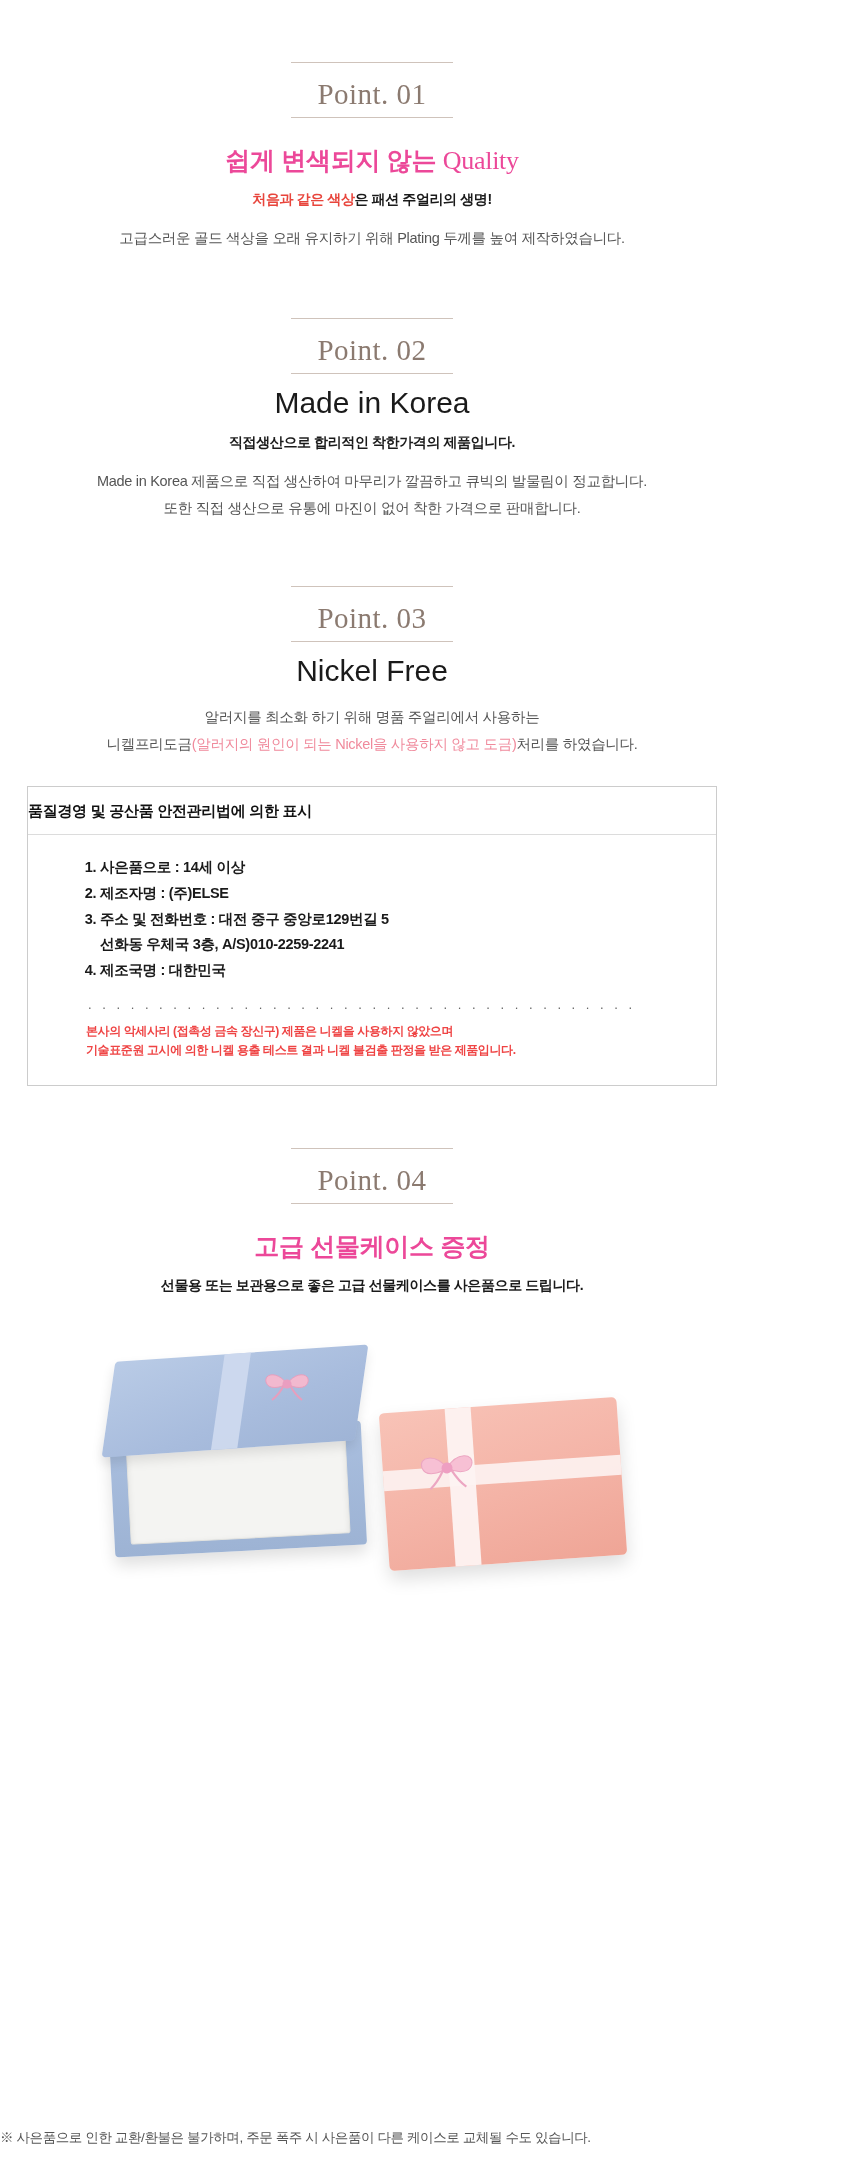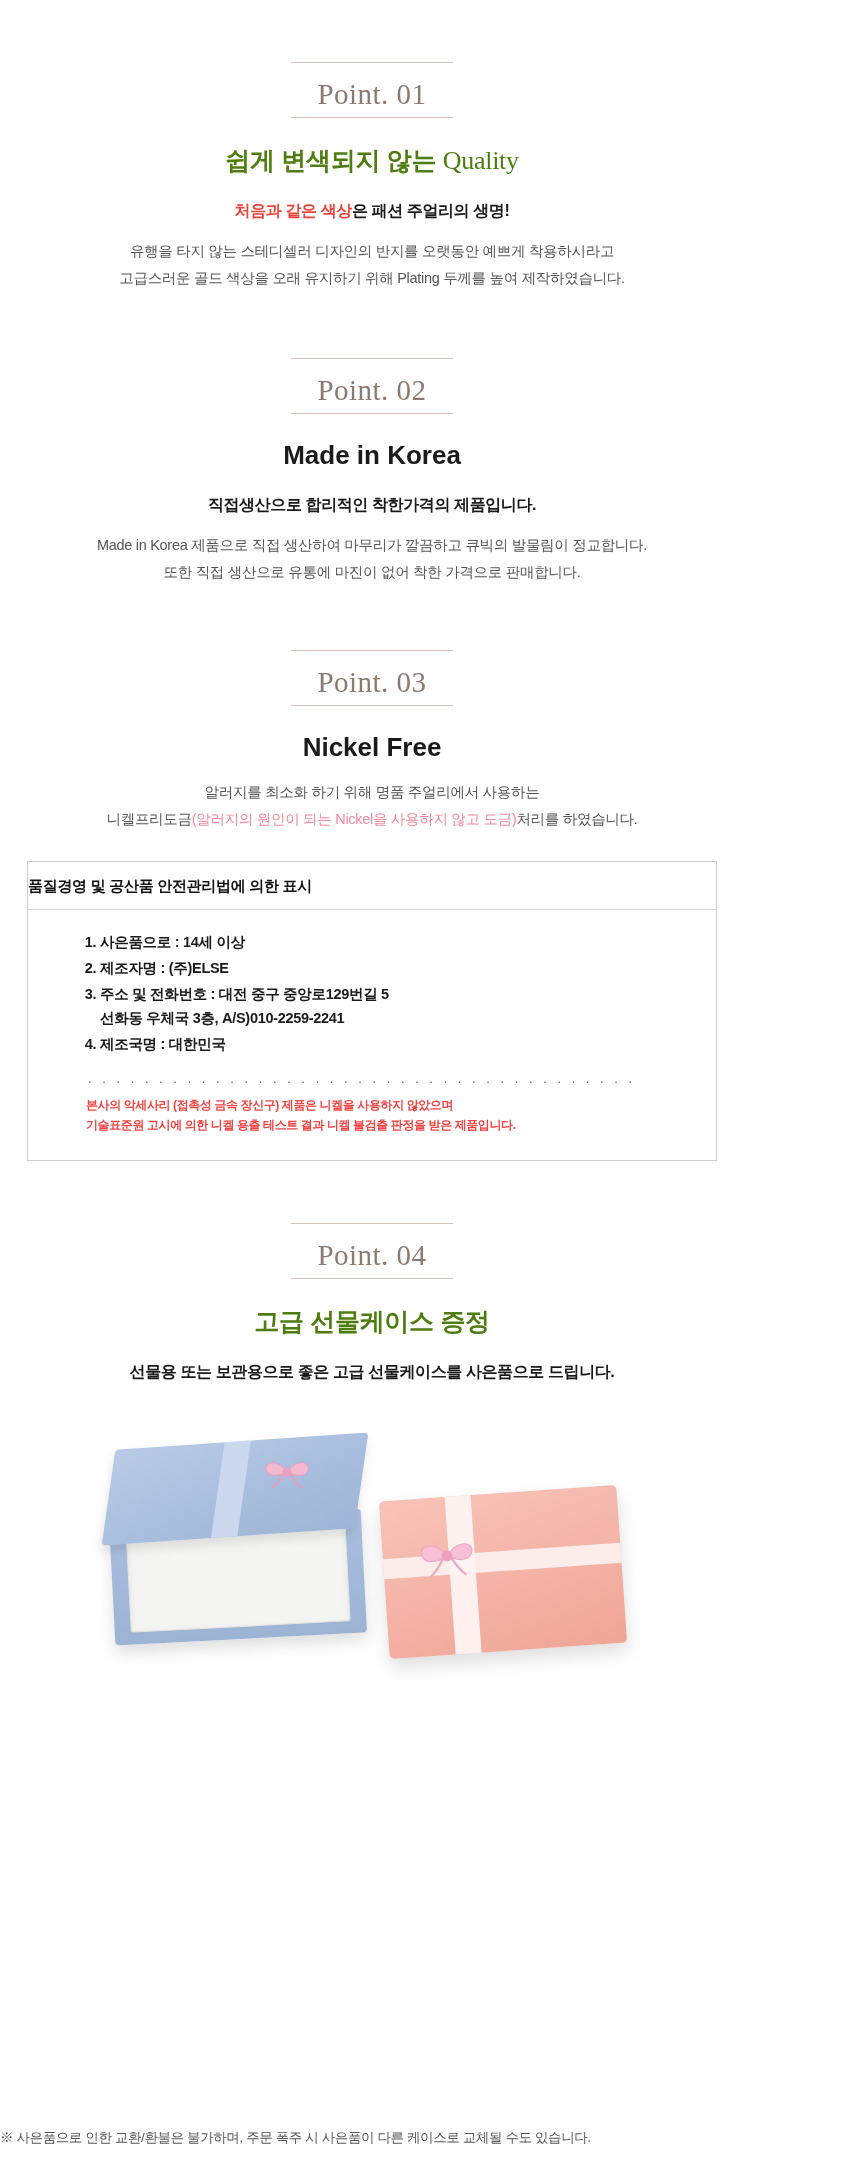--- a/index.html
+++ b/index.html
@@ -45,41 +45,41 @@
     font-size: 29px;
     letter-spacing: 0.5px;
     color: #8b7a70;
     line-height: 1.25;
     white-space: nowrap;
   }
 
   .title-ko {
     font-size: 25px;
     font-weight: bold;
-    color: #4d7c0f;
+    color: #ec4899;
     margin-top: 26px;
     letter-spacing: -0.3px;
   }
   .title-ko .serif-en {
     font-family: "Liberation Serif", serif;
     font-weight: normal;
     font-size: 26px;
   }
   .title-en {
-    font-size: 26px;
-    font-weight: bold;
+    font-size: 30px;
+    font-weight: normal;
     color: #1a1a1a;
-    margin-top: 26px;
+    margin-top: 12px;
     letter-spacing: 0px;
   }
   .subtitle {
-    font-size: 16px;
+    font-size: 14px;
     font-weight: bold;
     color: #1a1a1a;
-    margin-top: 24px;
+    margin-top: 14px;
     letter-spacing: -0.4px;
   }
   .subtitle .accent { color: #e8453c; }
   .desc {
     font-size: 14.5px;
     color: #555;
     line-height: 1.85;
     margin-top: 16px;
     letter-spacing: -0.3px;
   }
@@ -240,21 +240,20 @@
       <span class="rule-bottom"></span>
       <div class="point-label">Point. 01</div>
     </div>
     <div class="title-ko">
       <span>쉽게 변색되지 않는 </span><span class="serif-en">Quality</span>
     </div>
     <div class="subtitle">
       <span class="accent">처음과 같은 색상</span><span>은 패션 주얼리의 생명!</span>
     </div>
     <div class="desc">
-      <div>유행을 타지 않는 스테디셀러 디자인의 반지를 오랫동안 예쁘게 착용하시라고</div>
       <div>고급스러운 골드 색상을 오래 유지하기 위해 Plating 두께를 높여 제작하였습니다.</div>
     </div>
   </section>
 
   <section class="point-block" id="sec-p2">
     <div class="point-head">
       <span class="rule-top"></span>
       <span class="rule-bottom"></span>
       <div class="point-label">Point. 02</div>
     </div>

